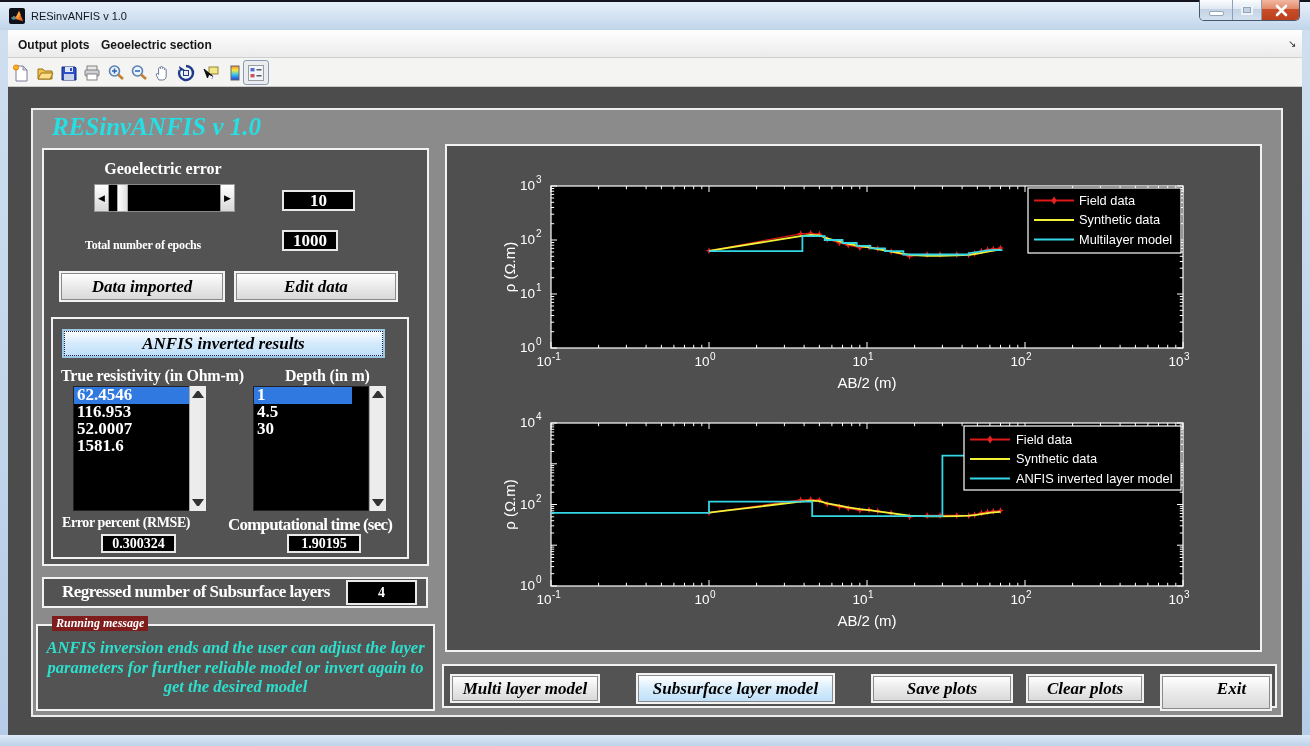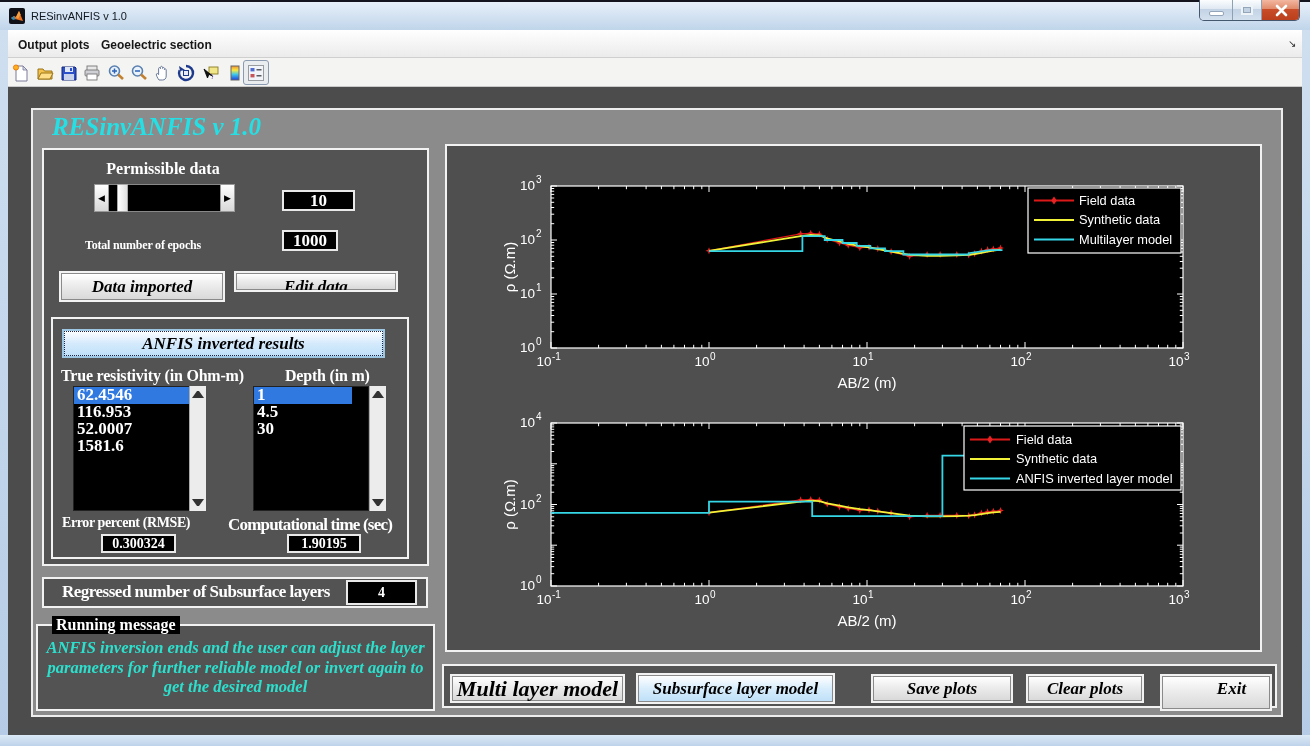--- a/index.html
+++ b/index.html
@@ -109,31 +109,31 @@
 <div class="abs" style="left:243px;top:60px;width:26px;height:25px;border:1px solid #8a9ab0;border-radius:3px;background:rgba(200,215,235,0.25);"></div>
 
 <div class="abs" style="left:0;top:30px;width:8px;height:705px;background:linear-gradient(#cfdff0,#b6cce6);"></div>
 <div class="abs" style="left:1302px;top:30px;width:8px;height:705px;background:linear-gradient(#cfdff0,#b6cce6);"></div>
 <div class="abs" style="left:0;top:735px;width:1310px;height:11px;background:linear-gradient(#dce9f6,#bed3ea);"></div>
 
 <div class="abs" style="left:31px;top:108px;width:1252px;height:609px;background:#8b8b8b;border:2px solid #ededed;"></div>
 <div class="abs" style="left:52px;top:113px;font-size:25px;font-weight:bold;font-style:italic;color:#25dfe4;font-family:'Liberation Serif',serif;">RESinvANFIS v 1.0</div>
 
 <div class="panel" style="left:42px;top:148px;width:387px;height:418px;"></div>
-<div class="abs serifb" style="left:43px;top:160px;width:240px;text-align:center;font-size:16px;">Permissible data</div>
+<div class="abs serifb" style="left:43px;top:160px;width:240px;text-align:center;font-size:16px;">Geoelectric error</div>
 
 <div class="abs" style="left:94px;top:184px;width:141px;height:28px;background:#000;border:1px solid #888;"></div>
 <div class="abs" style="left:94px;top:184px;width:15px;height:28px;background:linear-gradient(#fff,#d8d8d8);border:1px solid #999;color:#000;font-size:9px;line-height:26px;text-align:center;">◀</div>
 <div class="abs" style="left:220px;top:184px;width:15px;height:28px;background:linear-gradient(#fff,#d8d8d8);border:1px solid #999;color:#000;font-size:9px;line-height:26px;text-align:center;">▶</div>
 <div class="abs" style="left:117px;top:184px;width:11px;height:28px;background:linear-gradient(90deg,#fff,#e0e0e0);border:1px solid #aaa;"></div>
 <div class="blackbox" style="left:282px;top:190px;width:73px;height:21px;font-size:17px;line-height:17px;">10</div>
 <div class="abs serifb" style="left:85px;top:238px;font-size:12px;letter-spacing:-0.2px;">Total number of epochs</div>
 <div class="blackbox" style="left:282px;top:230px;width:56px;height:21px;font-size:17px;line-height:17px;">1000</div>
 <div class="btn" style="left:61px;top:273px;width:162px;height:27px;font-size:17px;line-height:25px;">Data imported</div>
-<div class="btn" style="left:236px;top:273px;width:160px;height:17px;font-size:17px;line-height:25px;">Edit data</div>
+<div class="btn" style="left:236px;top:273px;width:160px;height:27px;font-size:17px;line-height:25px;">Edit data</div>
 
 <div class="panel" style="left:51px;top:317px;width:358px;height:242px;"></div>
 <div class="abs" style="left:62px;top:329px;width:323px;height:29px;background:linear-gradient(#ffffff,#d4eafc 50%,#bfe0f8);border:2px solid #9ec7e4;outline:1px dotted #224;outline-offset:-3px;text-align:center;font-family:'Liberation Serif',serif;font-weight:bold;font-style:italic;font-size:17px;line-height:26px;color:#000;">ANFIS inverted results</div>
 <div class="abs serifb" style="left:61px;top:367px;font-size:16px;letter-spacing:-0.2px;">True resistivity (in Ohm-m)</div>
 <div class="abs serifb" style="left:285px;top:367px;font-size:16px;letter-spacing:-0.2px;">Depth (in m)</div>
 
 <div class="abs" style="left:73px;top:386px;width:133px;height:125px;background:#000;border:1px solid #222;"></div>
 <div class="abs" style="left:74px;top:387px;width:115px;height:17px;background:#2f79e0;"></div>
 <div class="abs serifb" style="left:77px;top:386px;font-size:17px;line-height:17px;">62.4546<br>116.953<br>52.0007<br>1581.6</div>
 <div class="abs" style="left:189px;top:386px;width:17px;height:125px;background:#ececec;border-left:1px solid #aaa;">
@@ -151,21 +151,21 @@
 <div class="abs serifb" style="left:62px;top:515px;font-size:14px;letter-spacing:-0.4px;">Error percent (RMSE)</div>
 <div class="abs serifb" style="left:228px;top:515px;font-size:17px;letter-spacing:-0.8px;">Computational time (sec)</div>
 <div class="blackbox" style="left:101px;top:534px;width:75px;height:19px;font-size:14px;line-height:15px;">0.300324</div>
 <div class="blackbox" style="left:287px;top:534px;width:74px;height:19px;font-size:14px;line-height:15px;">1.90195</div>
 
 <div class="panel" style="left:42px;top:577px;width:386px;height:31px;"></div>
 <div class="abs serifb" style="left:62px;top:582px;font-size:17px;letter-spacing:-0.5px;">Regressed number of Subsurface layers</div>
 <div class="blackbox" style="left:346px;top:580px;width:71px;height:25px;font-size:14px;line-height:21px;">4</div>
 
 <div class="abs" style="left:36px;top:624px;width:399px;height:87px;border:2px solid #f2f2f2;background:#535353;"></div>
-<div class="abs serifb" style="left:52px;top:616px;font-size:16px;background:#000000;padding:0 4px;">Running message</div>
+<div class="abs serifb" style="left:52px;top:616px;font-size:12px;background:#7f1d1d;padding:0 4px;font-style:italic;">Running message</div>
 <div class="abs" style="left:40px;top:638px;width:391px;text-align:center;font-family:'Liberation Serif',serif;font-weight:bold;font-style:italic;font-size:16.5px;line-height:19.5px;color:#2ce0cd;white-space:nowrap;">ANFIS inversion ends and the user can adjust the layer<br>parameters for further reliable model or invert again to<br>get the desired model</div>
 
 <div class="panel" style="left:445px;top:144px;width:817px;height:508px;background:#4f4f4f;"></div>
 <div class="abs" style="left:445px;top:144px;width:817px;height:508px;">
     <svg width="817" height="508" viewBox="0 0 817 508" style="position:absolute;left:0;top:0">
 
 <rect x="106" y="42" width="632" height="162" fill="#000" stroke="#fff" stroke-width="1.2"></rect>
 <g stroke="#fff" stroke-width="1">
         <line x1="106.0" y1="204" x2="106.0" y2="198"></line>
         <line x1="106.0" y1="42" x2="106.0" y2="48"></line>
@@ -563,16 +563,16 @@
 <line x1="525" y1="334.5" x2="565" y2="334.5" stroke="#35d6e6" stroke-width="2"></line>
 <g font-family="Liberation Sans, sans-serif" font-size="12.8" fill="#fff">
 <text x="571" y="299.5">Field data</text>
 <text x="571" y="319">Synthetic data</text>
 <text x="571" y="338.5">ANFIS inverted layer model</text>
 </g>
 </svg>
   </div>
 
 <div class="panel" style="left:442px;top:664px;width:835px;height:44px;"></div>
-<div class="btn" style="left:452px;top:676px;width:171px;height:25px;font-size:22px;line-height:23px;">Multi layer model</div>
+<div class="btn" style="left:452px;top:676px;width:146px;height:25px;font-size:17px;line-height:23px;">Multi layer model</div>
 <div class="btn" style="left:638px;top:675px;width:195px;height:27px;font-size:17px;line-height:25px;background:linear-gradient(#ffffff,#d8edfc 50%,#bfe0f8);">Subsurface layer model</div>
 <div class="btn" style="left:873px;top:676px;width:138px;height:25px;font-size:17px;line-height:23px;">Save plots</div>
 <div class="btn" style="left:1028px;top:676px;width:114px;height:25px;font-size:17px;line-height:23px;">Clear plots</div>
 <div class="btn" style="left:1162px;top:676px;width:108px;height:33px;font-size:17px;line-height:23px;padding-left:31px;">Exit</div>
 </body></html>

